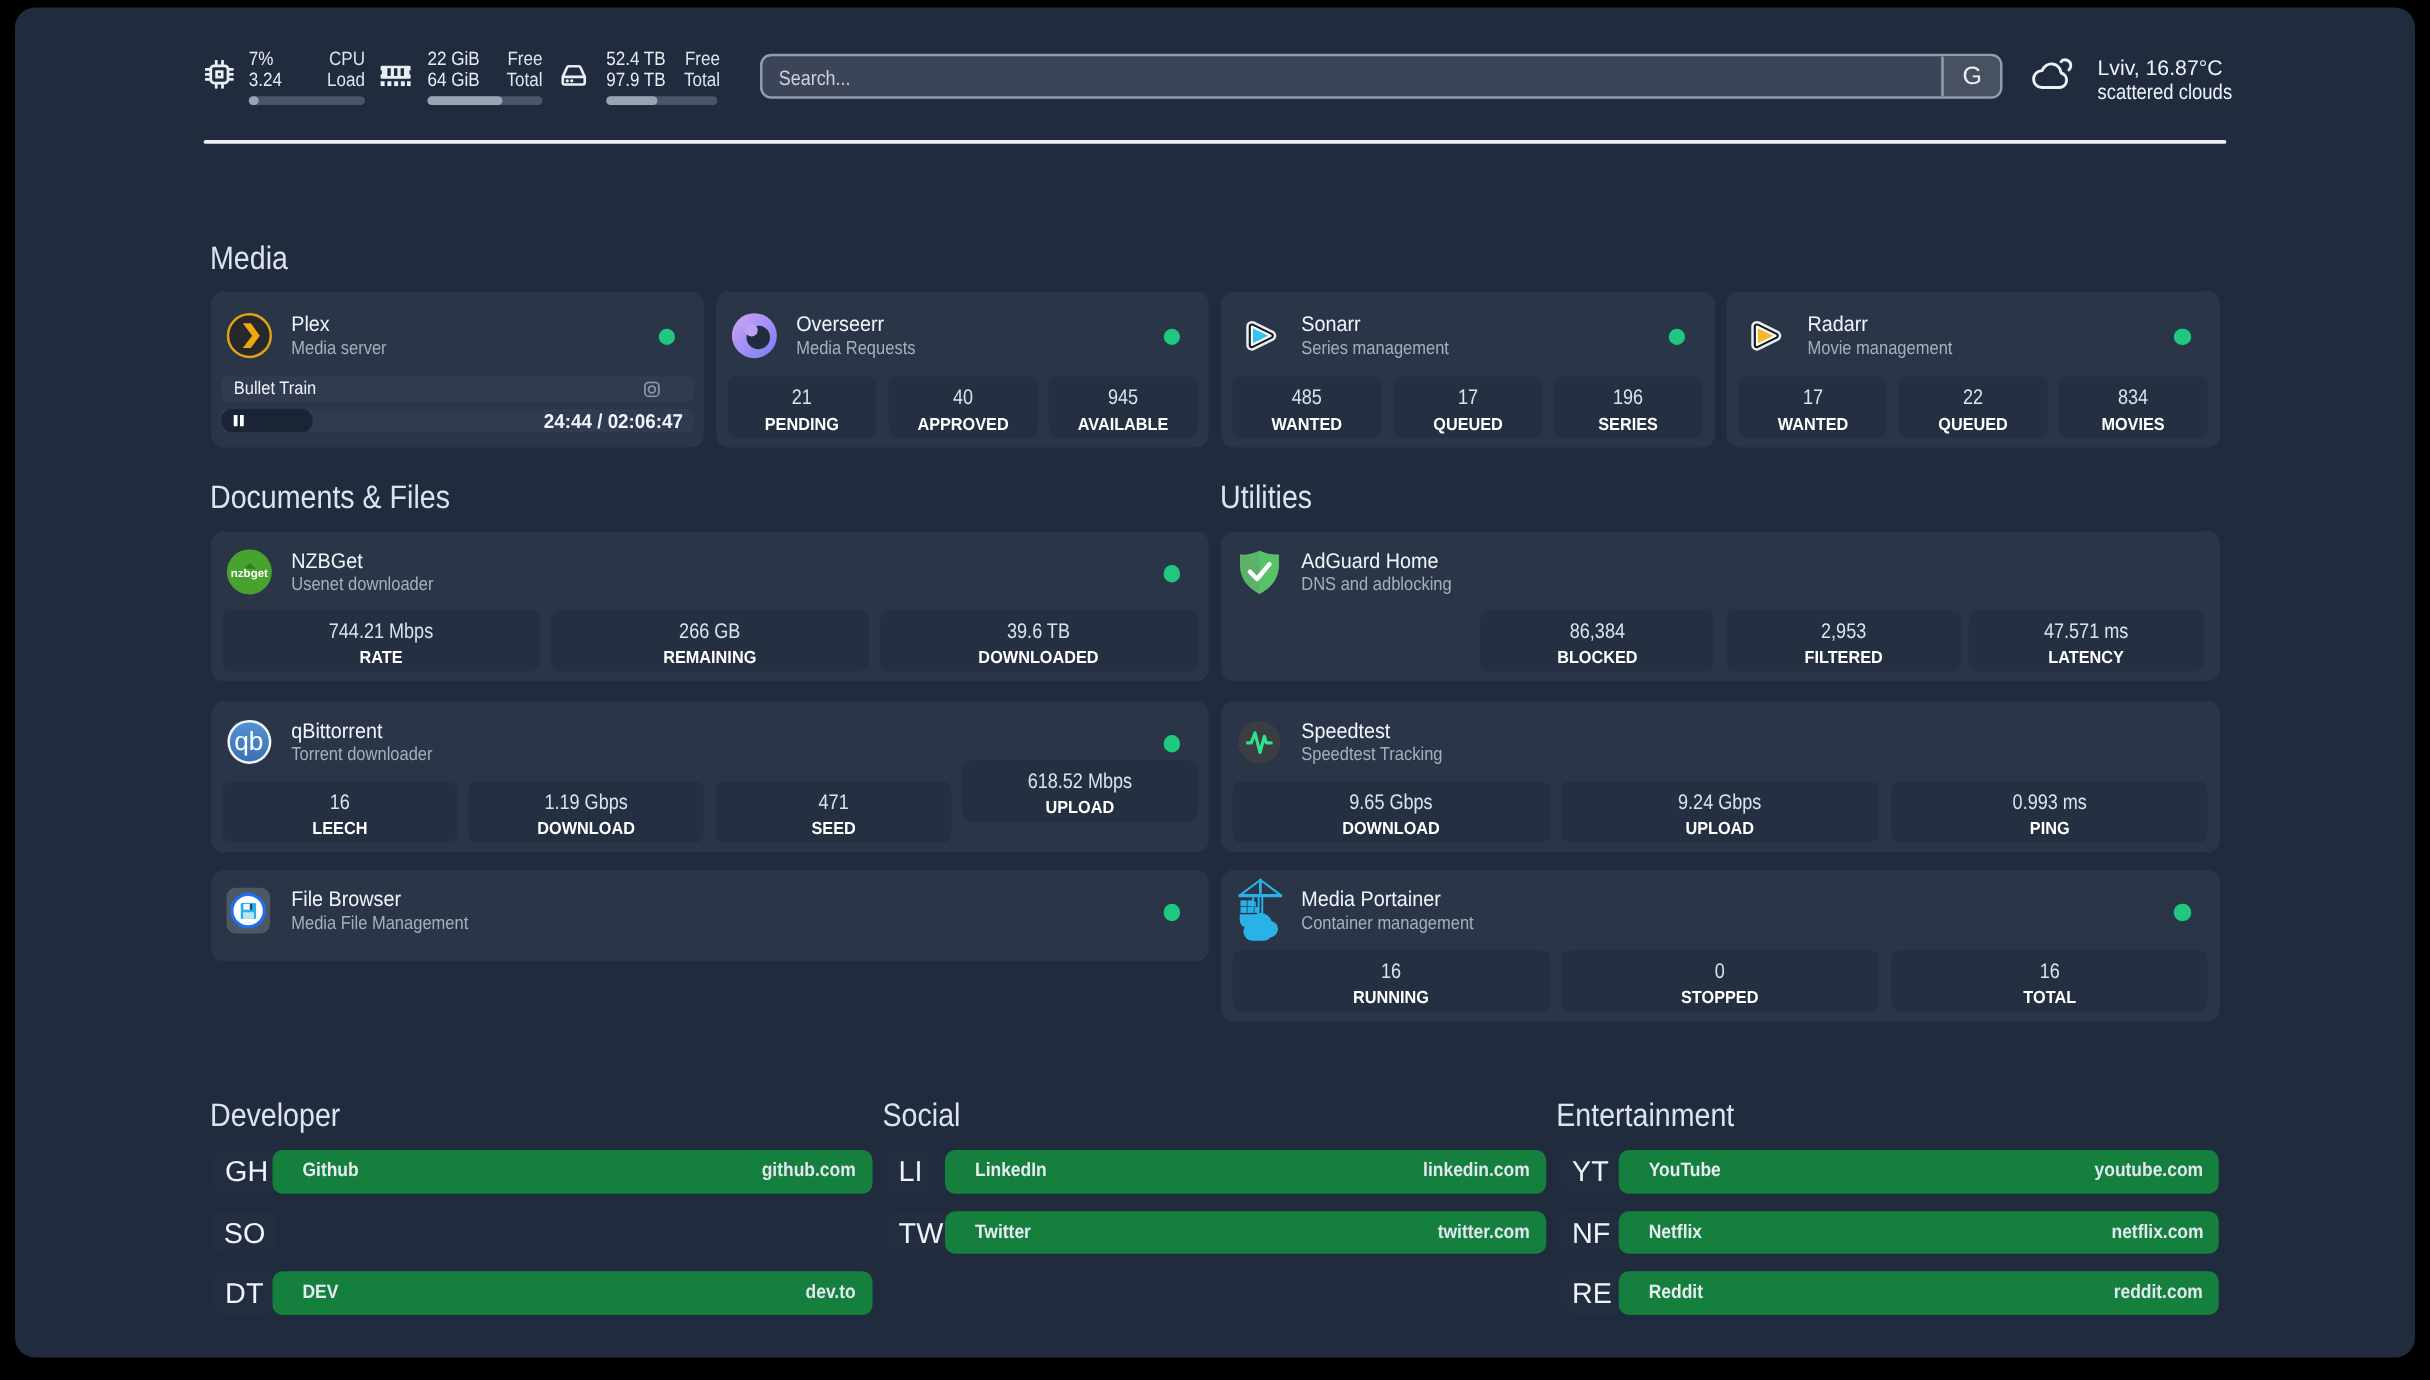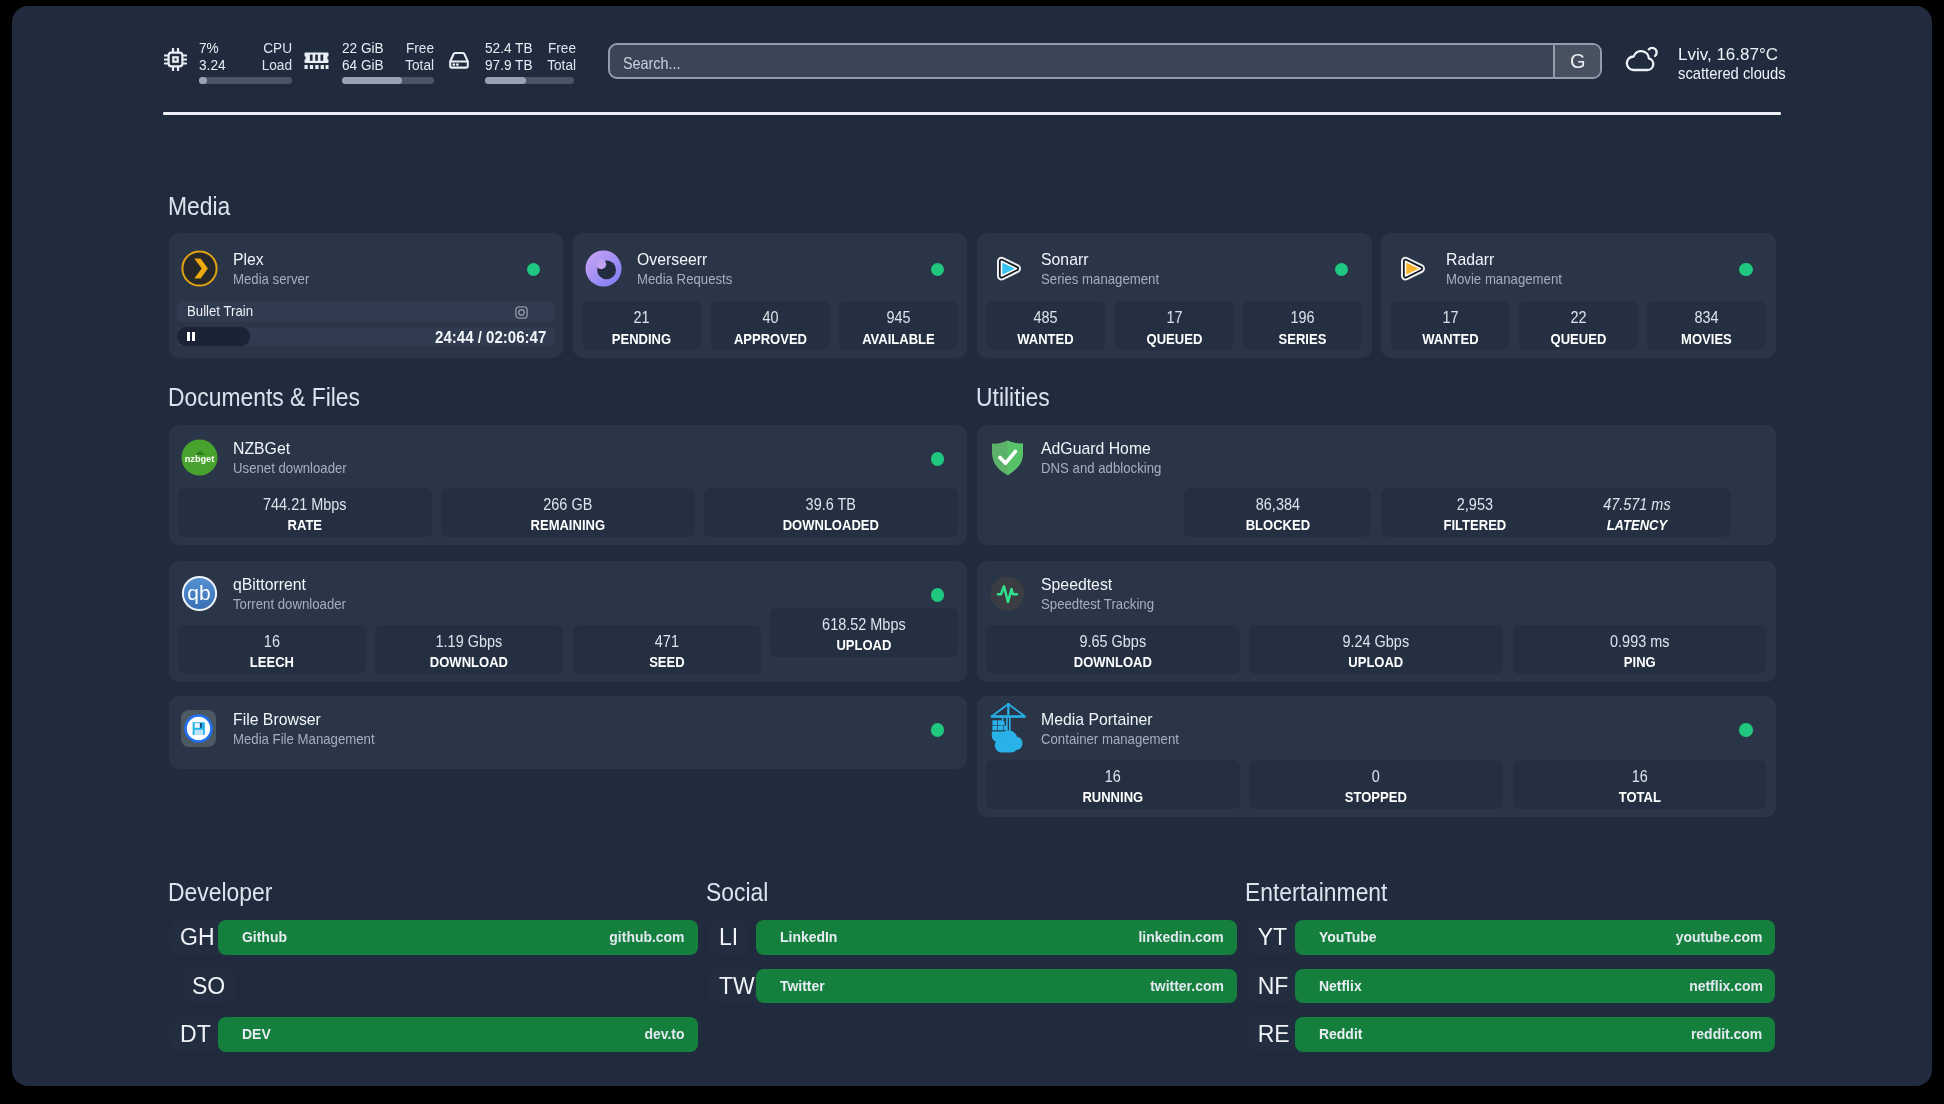--- a/index.html
+++ b/index.html
@@ -231,21 +231,21 @@
       <div class="title">AdGuard Home</div>
       <div class="sub">DNS and adblocking</div>
       <div class="stat" style="left:206.8px;top:63px;width:187.8px;">
         <div class="v">86,384</div>
         <div class="l">BLOCKED</div>
       </div>
       <div class="stat" style="left:404.1px;top:63px;width:187.8px;">
         <div class="v">2,953</div>
         <div class="l">FILTERED</div>
       </div>
-      <div class="stat" style="left:566px;top:63px;width:187.8px;font-style:italic;">
+      <div class="stat" style="left:598px;top:63px;width:187.8px;">
         <div class="v">47.571 ms</div>
         <div class="l">LATENCY</div>
       </div>
     </div>
 <div class="card" style="left:156.7px;top:555px;width:798.8px;height:121px;">
       <div class="icon" style="top:14px;"><svg width="37" height="37" viewBox="0 0 37 37">
 <defs>
             <linearGradient id="qg" x1="0" y1="0" x2="0" y2="1">
 <stop offset="0" stop-color="#5490d2"></stop>
               <stop offset="1" stop-color="#3a71b5"></stop>
@@ -347,21 +347,21 @@
       </div>
     </div>
 <div class="h" style="left:155.5px;top:872.6px;">Developer</div>
 <div class="h" style="left:694.4px;top:872.6px;">Social</div>
 <div class="h" style="left:1232.7px;top:872.6px;">Entertainment</div>
 <div class="bmabbr" style="left:158.1px;top:914px;">GH</div>
 <div class="bmbar" style="left:205.5px;top:914px;">
       <div class="bmname">Github</div>
       <div class="bmurl">github.com</div>
     </div>
-<div class="bmabbr" style="left:170px;top:962.5px;">SO</div>
+<div class="bmabbr" style="left:157px;top:962.5px;">SO</div>
 <div class="bmabbr" style="left:158.1px;top:1011px;">DT</div>
 <div class="bmbar" style="left:205.5px;top:1011px;">
       <div class="bmname">DEV</div>
       <div class="bmurl">dev.to</div>
     </div>
 <div class="bmabbr" style="left:696.9px;top:914px;">LI</div>
 <div class="bmbar" style="left:744.3px;top:914px;">
       <div class="bmname">LinkedIn</div>
       <div class="bmurl">linkedin.com</div>
     </div>

